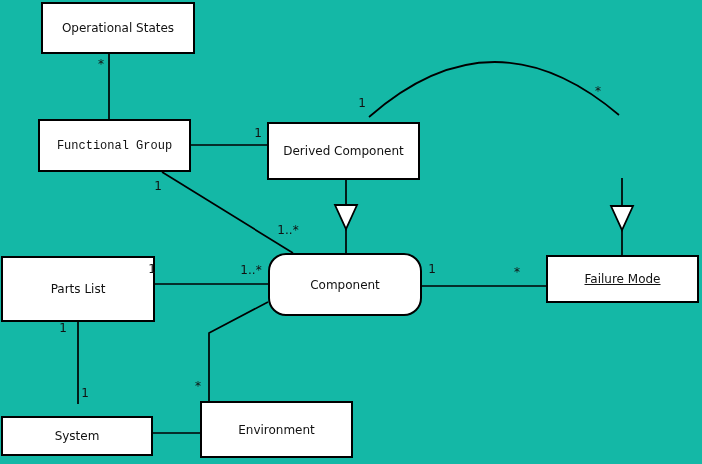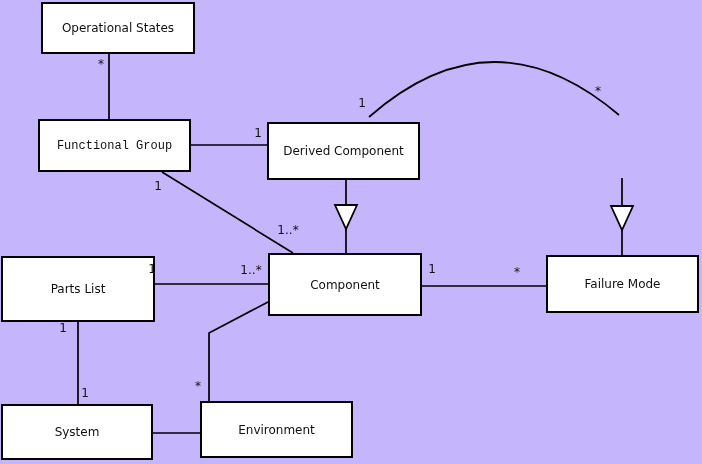--- a/index.html
+++ b/index.html
@@ -1,20 +1,20 @@
 <!DOCTYPE html>
 <html><head>
 <meta charset="utf-8">
 <style>
   html, body { margin: 0; padding: 0; background: #ffffff; }
   #stage {
     position: relative;
     width: 702px;
     height: 464px;
-    background: #c4b5fd;
+    background: #14b8a6;
     font-family: "DejaVu Sans", sans-serif;
     overflow: hidden;
   }
   #connector-layer {
     position: absolute;
     left: 0; top: 0;
     width: 702px; height: 464px;
   }
   #connector-layer line, #connector-layer path, #connector-layer polyline {
     stroke: #000000;
@@ -95,30 +95,30 @@
 
   <div class="uml-box" style="left:267px; top:122px; width:153px; height:58px;">
     <span>Derived Component</span>
   </div>
 
 
   <div class="uml-box" style="left:1px; top:256px; width:154px; height:66px;">
     <span>Parts List</span>
   </div>
 
-  <div class="uml-box" style="left:268px; top:253px; width:154px; height:63px;">
+  <div class="uml-box" style="left:268px; top:253px; width:154px; height:63px;border-radius:18px;">
     <span>Component</span>
   </div>
 
 
-  <div class="uml-box" style="left:546px; top:255px; width:153px; height:58px;">
+  <div class="uml-box" style="left:546px; top:255px; width:153px; height:48px;text-decoration:underline;">
     <span>Failure Mode</span>
   </div>
 
-  <div class="uml-box" style="left:1px; top:404px; width:152px; height:56px;">
+  <div class="uml-box" style="left:1px; top:416px; width:152px; height:40px;">
     <span>System</span>
   </div>
 
   <div class="uml-box" style="left:200px; top:401px; width:153px; height:57px;">
     <span>Environment</span>
   </div>
 
   <span class="mult" style="left:101px; top:64px;">*</span>
   <span class="mult" style="left:258px; top:133px;">1</span>
   <span class="mult" style="left:362px; top:103px;">1</span>

